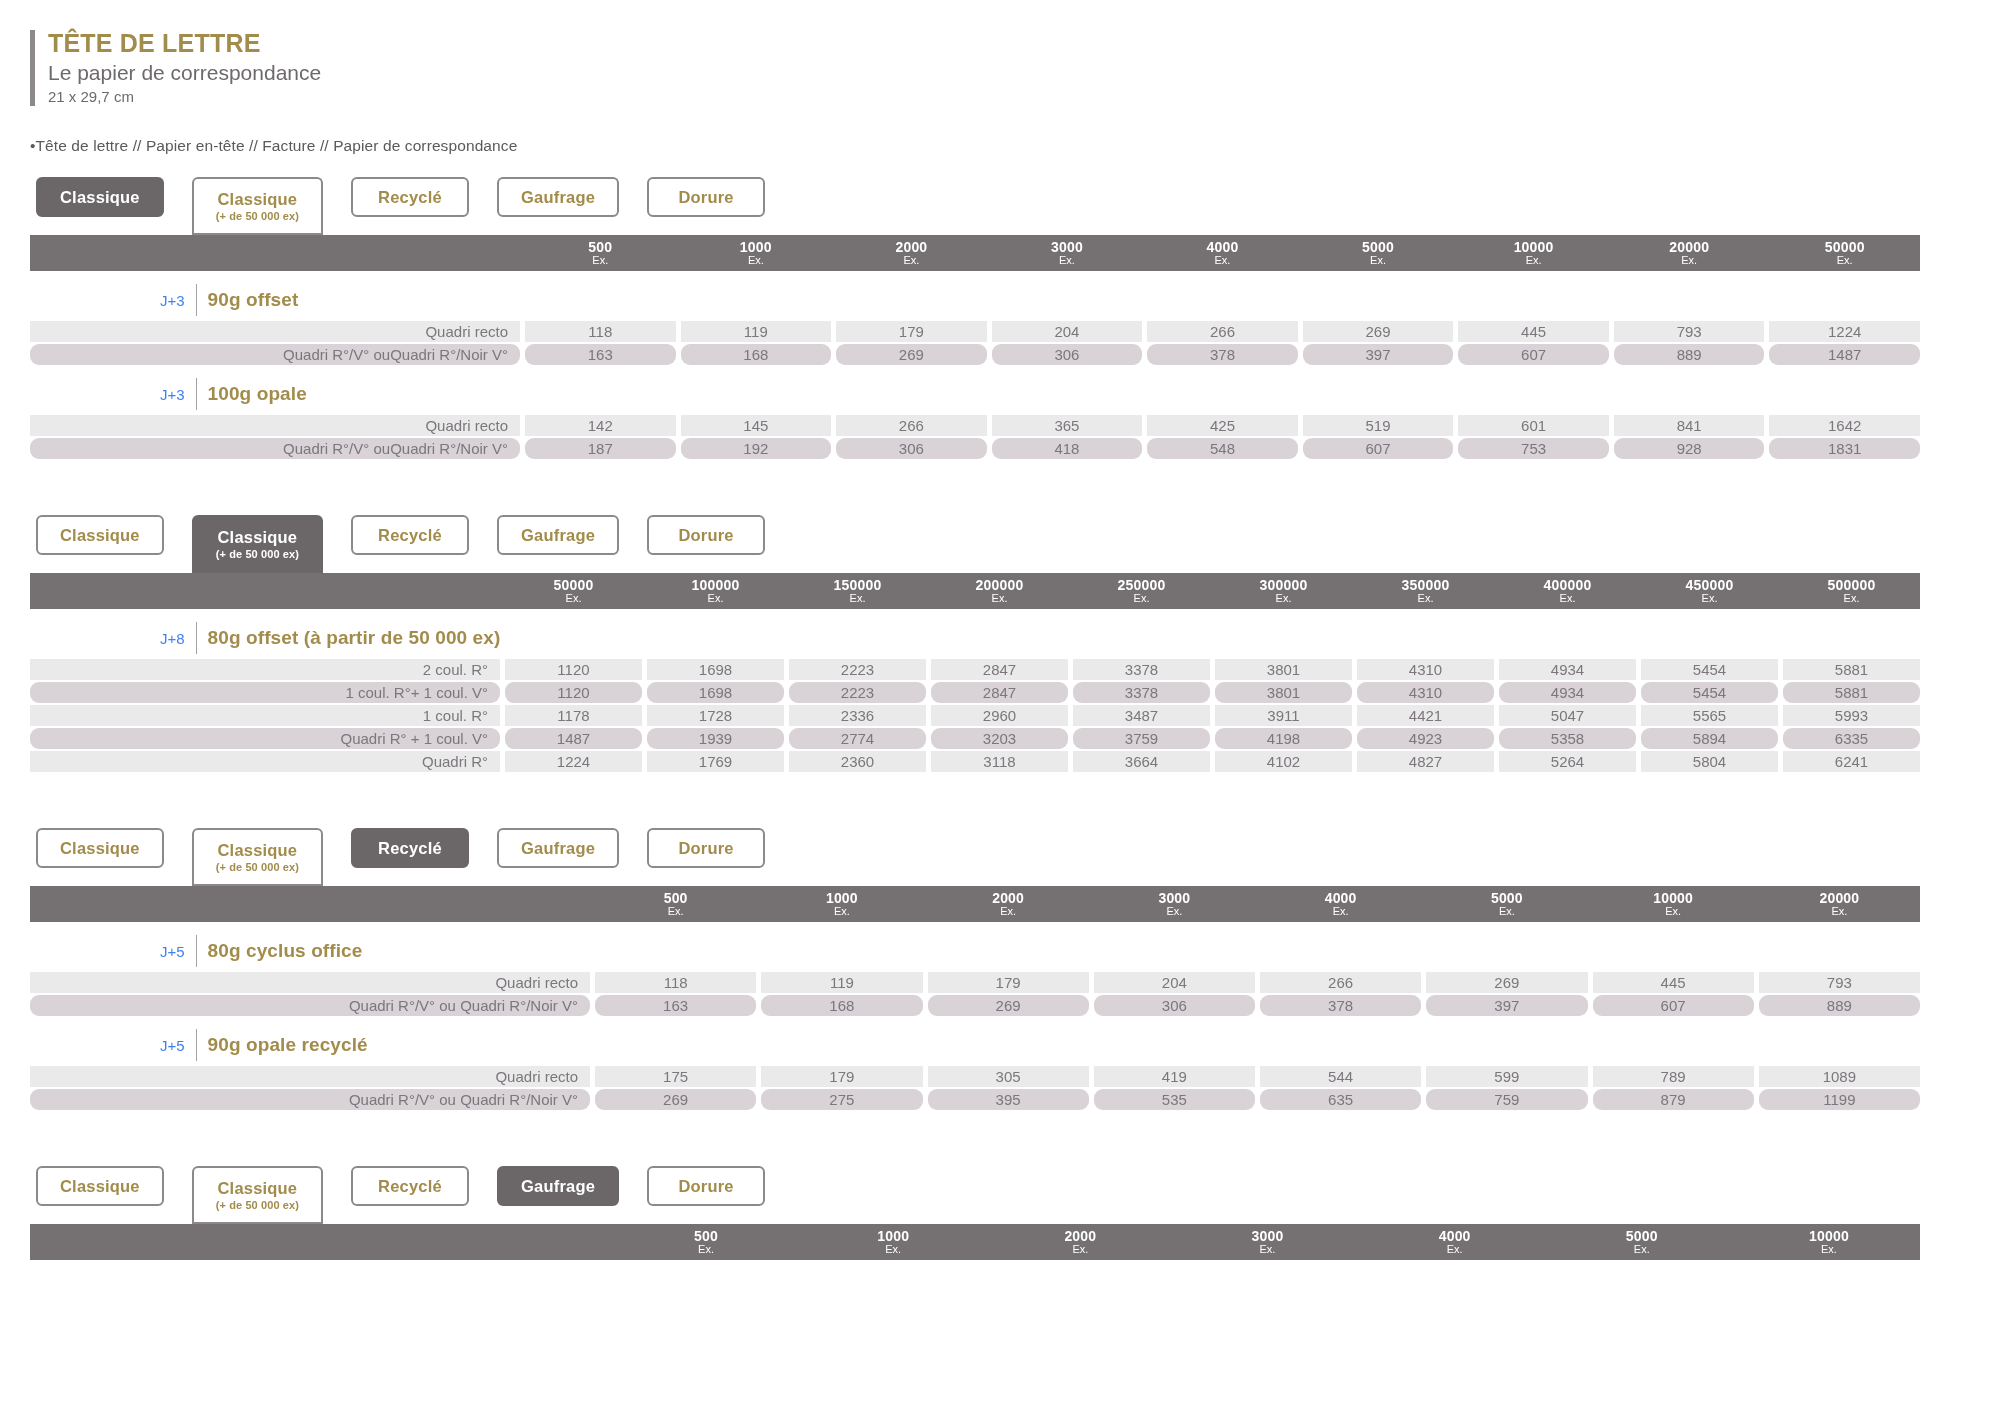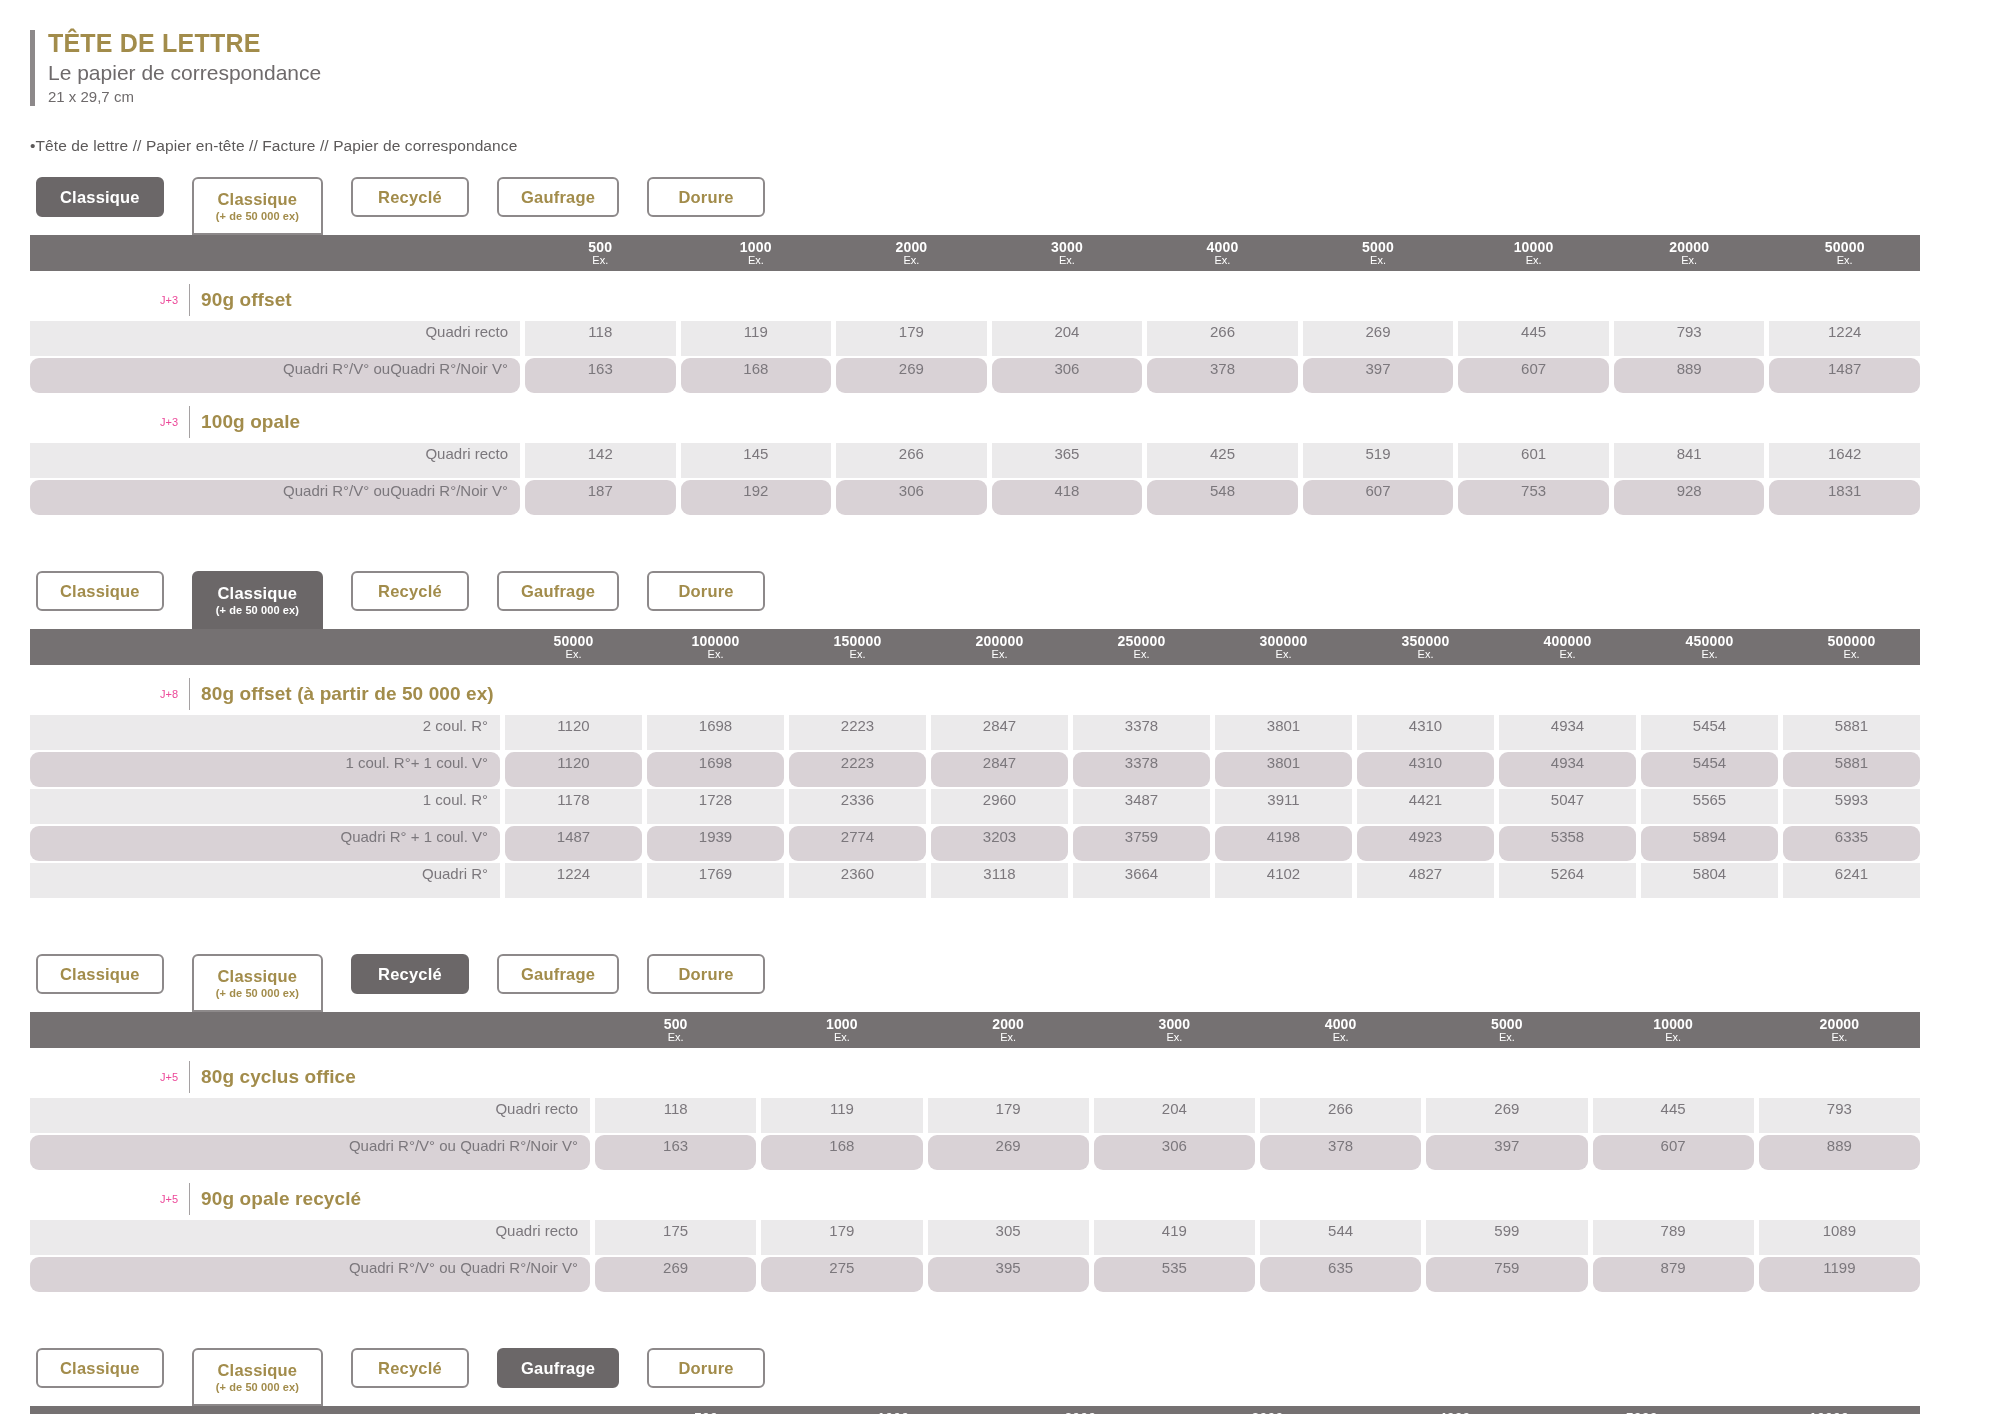--- a/index.html
+++ b/index.html
@@ -43,25 +43,25 @@
   .qty-band{
     display:grid;column-gap:5px;background:var(--band);height:36px;width:1890px;
     align-items:center;
   }
   .band-cell{display:flex;flex-direction:column;align-items:center;justify-content:center;color:#fff;line-height:1.08;}
   .band-qty{font-size:14px;font-weight:700;letter-spacing:.2px;}
   .band-unit{font-size:11px;}
 
   
   .group-header{display:flex;align-items:center;gap:11px;padding-left:130px;margin:13px 0 5px;height:32px;}
-  .group-delay{color:#ec4899;font-size:11px;}
+  .group-delay{color:#3b82f6;font-size:15px;}
   .group-divider{width:1px;height:32px;background:#a5a1a2;}
   .group-name{color:var(--gold);font-size:19px;font-weight:700;letter-spacing:.1px;}
 
-  .price-row{display:grid;column-gap:5px;width:1890px;margin-bottom:2px;height:35px;}
+  .price-row{display:grid;column-gap:5px;width:1890px;margin-bottom:2px;height:21px;}
   .price-row .row-label{
     text-align:right;padding-right:12px;font-size:15px;color:var(--textgray);line-height:21px;
     white-space:nowrap;overflow:hidden;
   }
   .price-row .price-cell{text-align:center;font-size:15px;color:var(--textgray);line-height:21px;}
   .price-row.stripe-a > div{background:var(--stripe-a);}
   .price-row.stripe-b > div{background:var(--stripe-b);border-radius:9px;}
 
   .price-section{margin-top:22px;margin-bottom:56px;}
   .section-body{width:1890px;}

